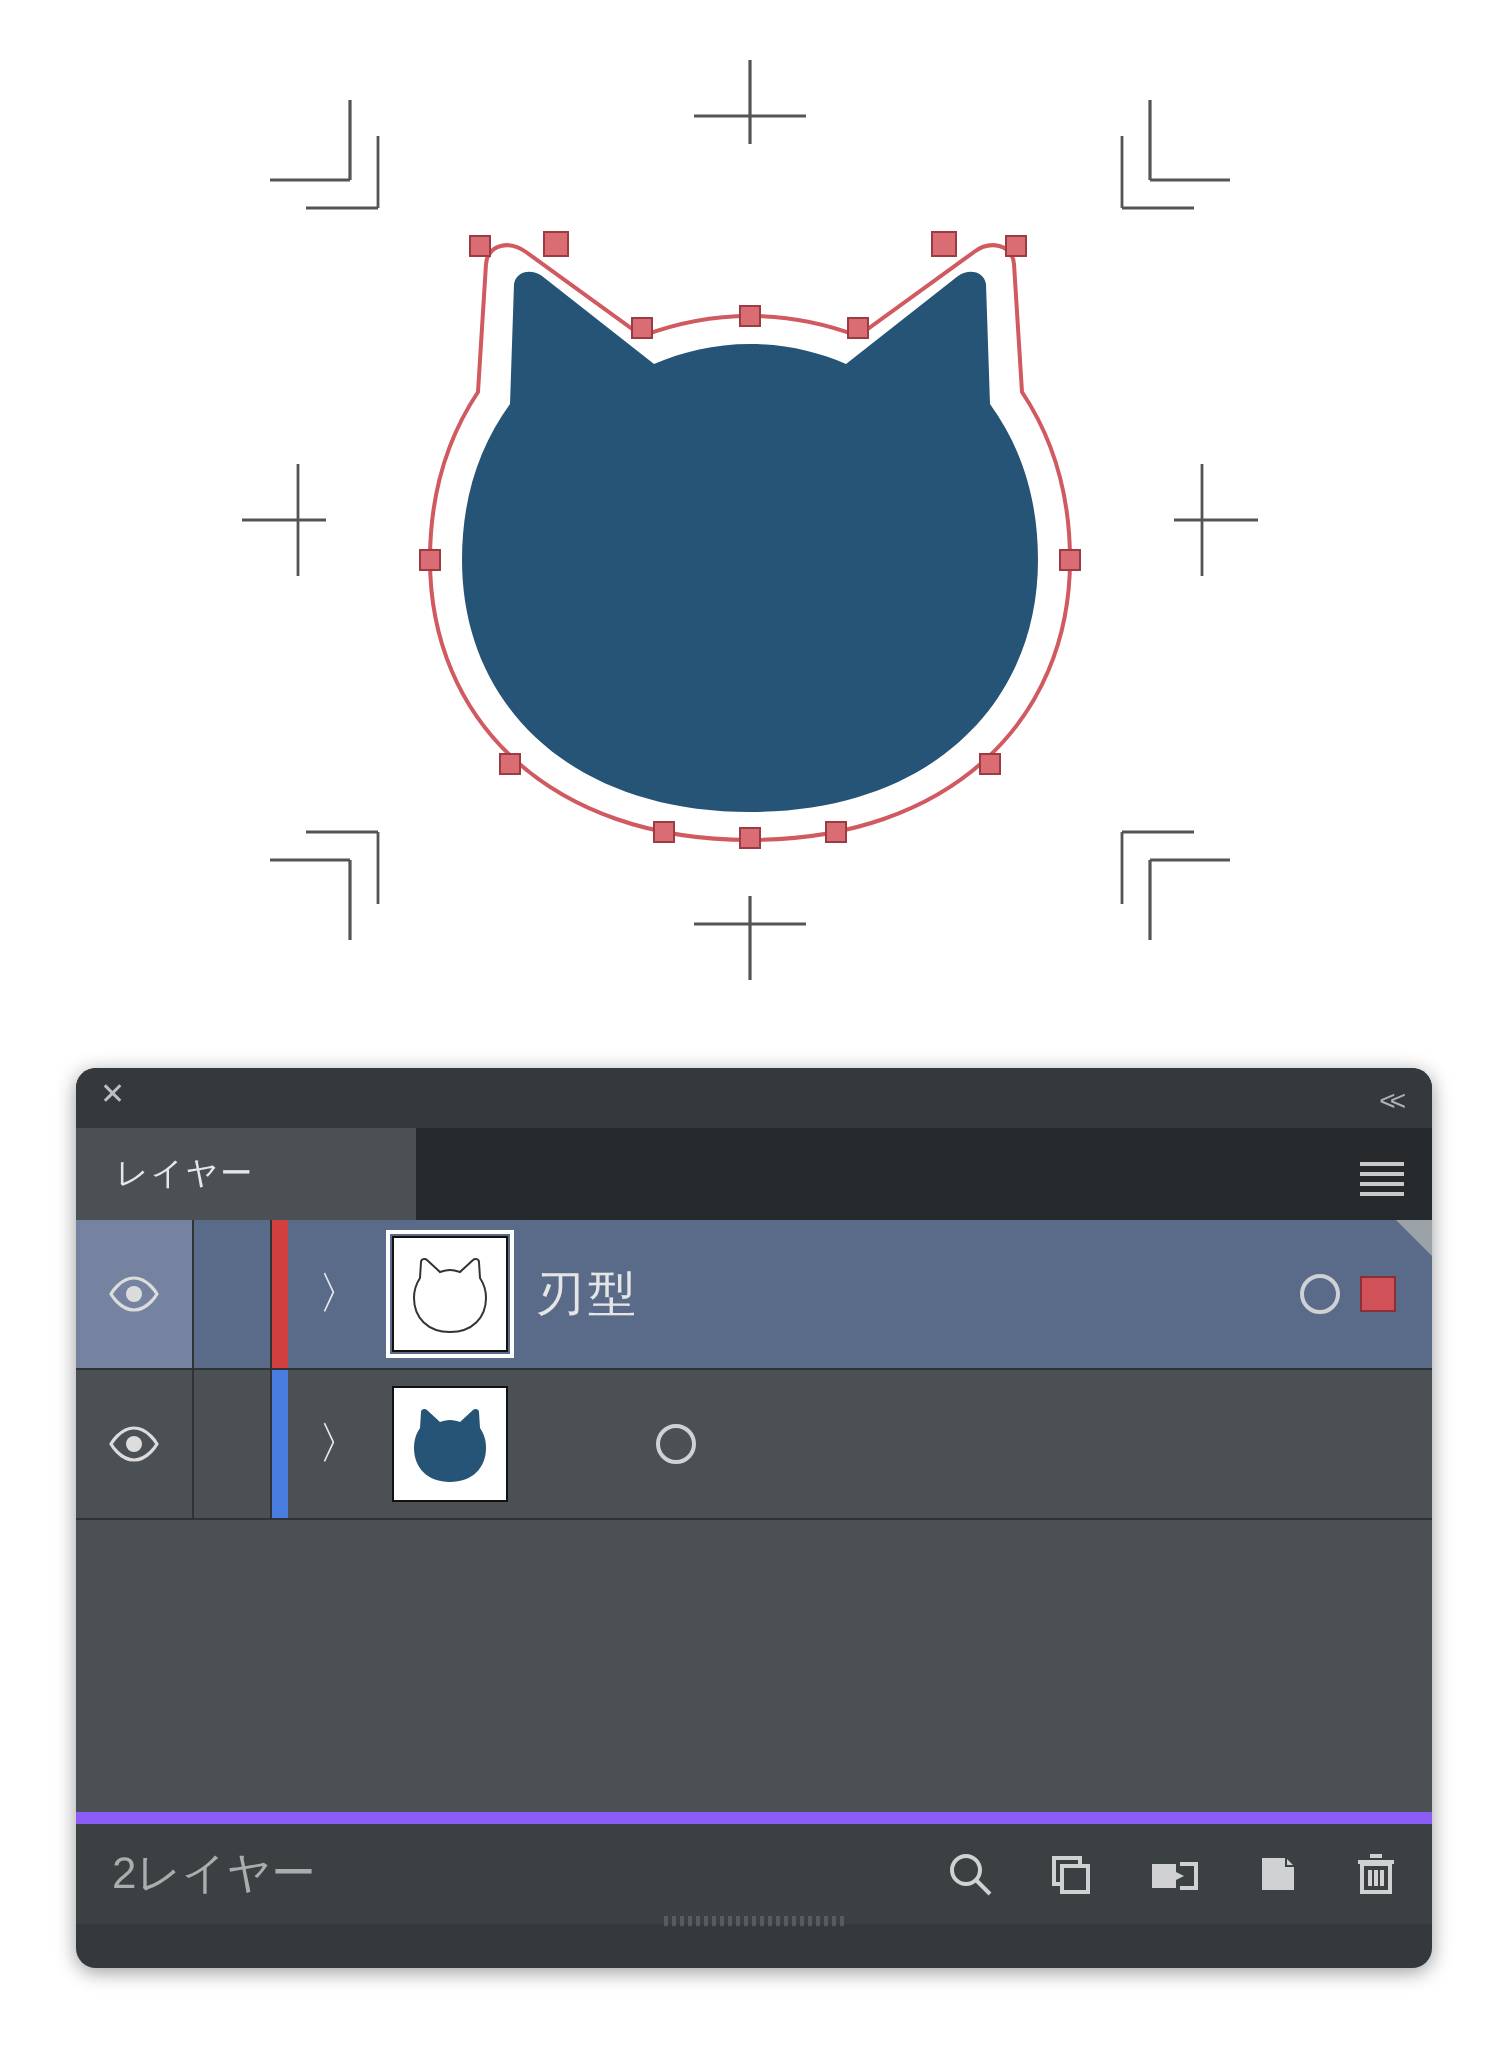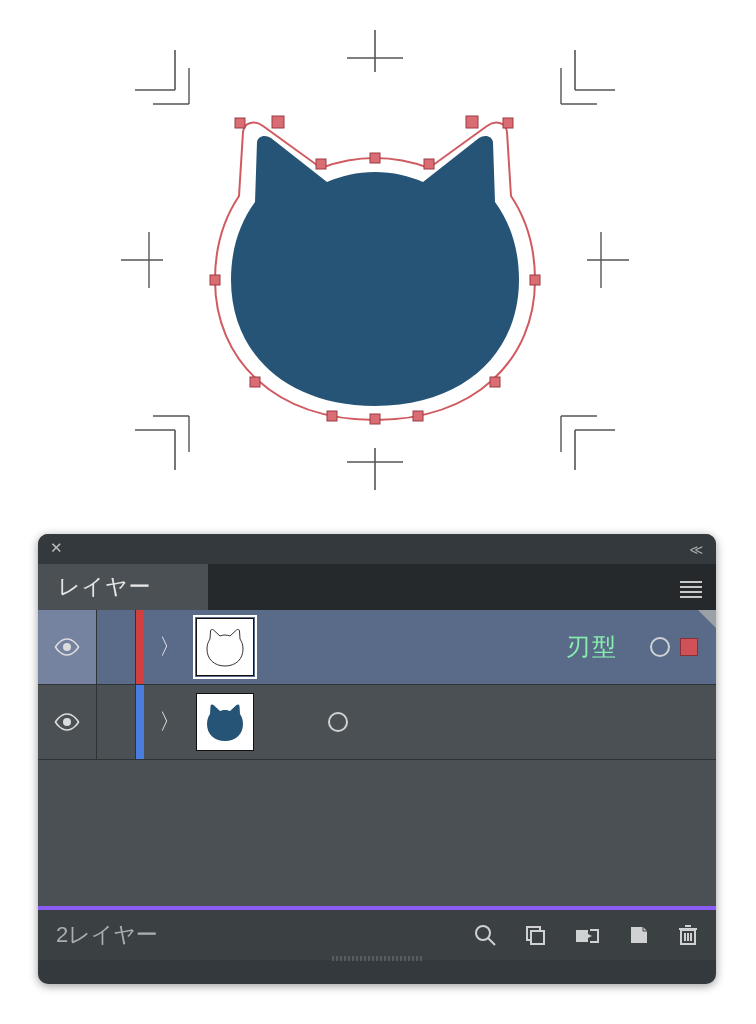--- a/index.html
+++ b/index.html
@@ -94,21 +94,21 @@
     display: flex;
     align-items: stretch;
   }
   .panel-tab {
     background: #4a5054;
     height: 46px;
     min-width: 130px;
     padding: 0 20px;
     display: flex;
     align-items: center;
-    font-size: 22px;
+    font-size: 16px;
     color: #e6e6e6;
     letter-spacing: 1px;
   }
   .panel-menu {
     position: absolute;
     right: 14px;
     top: 14px;
     width: 22px;
     color: #c8c8c8;
     cursor: pointer;
@@ -194,24 +194,23 @@
     justify-content: center;
     margin-right: 14px;
   }
   .layer-row.selected .thumb {
     outline: 2px solid #fff;
     outline-offset: 1px;
   }
 
   .layer-name {
     font-size: 24px;
-    color: #86efac;
+    color: #e5e5e5;
     letter-spacing: 2px;
     flex: 1;
-    text-align: right;
   }
 
   .target-col {
     width: 80px;
     display: flex;
     align-items: center;
     justify-content: flex-end;
     gap: 10px;
     padding-right: 18px;
   }
@@ -232,21 +231,21 @@
     height: 146px;
     background: #4a5054;
   }
 
   .panel-footer {
     height: 50px;
     background: #3b4143;
     display: flex;
     align-items: center;
     padding: 0 18px;
-    border-top: 4px solid #8b5cf6;
+    border-top: 6px solid #8b5cf6;
     position: relative;
   }
   .footer-count {
     font-size: 22px;
     color: #a9adae;
     flex: 1;
   }
   .footer-icons {
     display: flex;
     gap: 28px;

